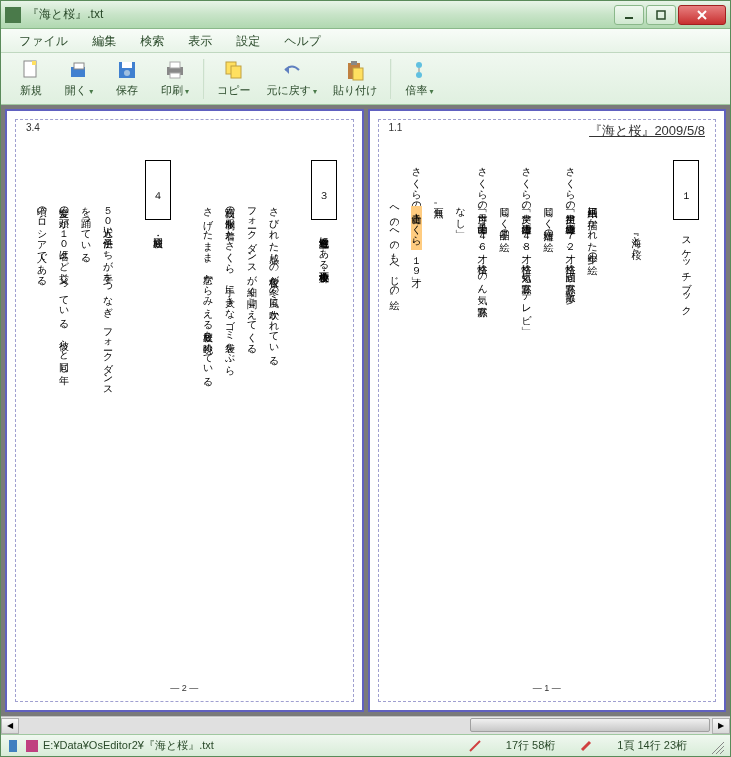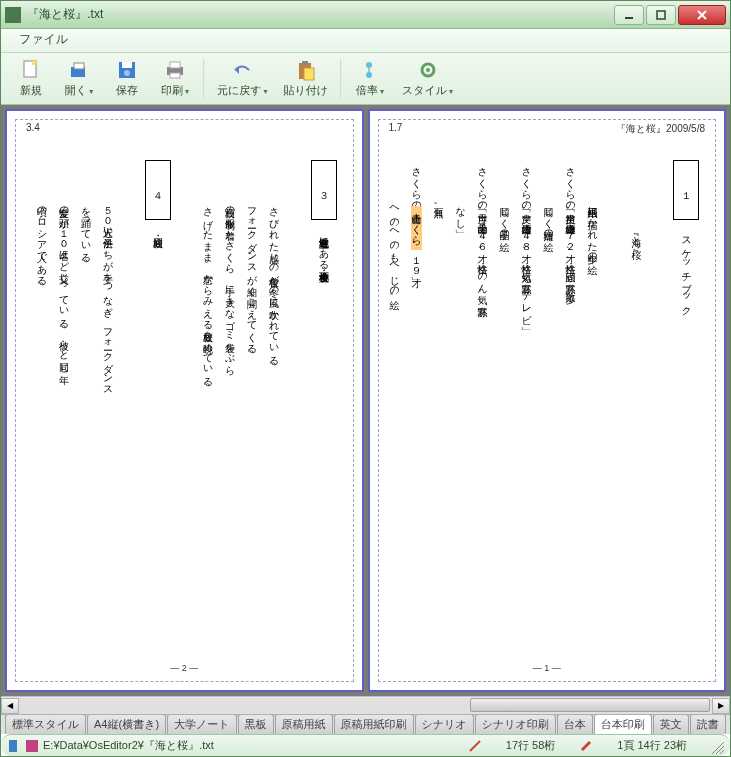--- a/index.html
+++ b/index.html
@@ -5,45 +5,45 @@
 * { margin: 0; padding: 0; box-sizing: border-box; }
 body { font-family: "MS UI Gothic", "Meiryo", sans-serif; font-size: 12px; background: #6b9c6b; overflow: hidden; width: 731px; height: 757px; }
 .window { width: 731px; height: 757px; background: #fff; display: flex; flex-direction: column; border: 1px solid #5a8a5a; }
 .titlebar { height: 28px; background: linear-gradient(to bottom, #e8f4e8, #c8e4c8, #b0d8b0); display: flex; align-items: center; padding: 0 4px; border-bottom: 1px solid #8ab88a; }
 .titlebar-icon { width: 16px; height: 16px; background: #4a7a4a; margin-right: 6px; }
 .titlebar-text { flex: 1; color: #2a4a2a; font-size: 12px; }
 .titlebar-controls { display: flex; gap: 2px; }
 .tb-btn { width: 30px; height: 20px; border: 1px solid #8ab88a; border-radius: 3px; display: flex; align-items: center; justify-content: center; background: linear-gradient(to bottom, #f0f8f0, #d0e8d0); cursor: pointer; }
 .tb-btn.close { width: 48px; background: linear-gradient(to bottom, #e88080, #c83030); border-color: #a02020; }
 .tb-btn svg { width: 12px; height: 12px; }
-.menubar { height: 24px; background: linear-gradient(to bottom, #f8fcf8, #e8f4e8); display: flex; align-items: flex-start; padding: 0 8px; gap: 4px; border-bottom: 1px solid #c0d8c0; flex-direction: column; }
+.menubar { height: 24px; background: linear-gradient(to bottom, #f8fcf8, #e8f4e8); display: flex; align-items: flex-end; padding: 0 8px; gap: 4px; border-bottom: 1px solid #c0d8c0; }
 .menu-item { padding: 2px 10px; color: #2a4a2a; cursor: pointer; }
 .toolbar { height: 52px; background: linear-gradient(to bottom, #f0f8f0, #e0f0e0); display: flex; align-items: center; padding: 0 6px; border-bottom: 1px solid #a0c8a0; }
 .tool-btn { display: flex; flex-direction: column; align-items: center; justify-content: center; padding: 2px 8px; min-width: 48px; height: 46px; cursor: pointer; border-radius: 3px; position: relative; }
 .tool-icon { width: 22px; height: 22px; margin-bottom: 2px; display: flex; align-items: center; justify-content: center; }
 .tool-label { font-size: 11px; color: #2a4a2a; white-space: nowrap; }
 .tool-sep { width: 2px; height: 40px; background: linear-gradient(to right, #c0d8c0, #f0f8f0); margin: 0 4px; }
 .dropdown-arrow { font-size: 8px; color: #4a7a4a; margin-left: 2px; }
 .content { flex: 1; background: #7a7a7a; display: flex; overflow: hidden; position: relative; padding: 4px; gap: 4px; }
 .page { background: #fff; flex: 1; border: 2px solid #6060c0; position: relative; overflow: hidden; }
 .page-inner { position: absolute; top: 8px; left: 8px; right: 8px; bottom: 8px; border: 1px dashed #a0a0d0; }
-.page-header { position: absolute; top: 2px; right: 10px; font-size: 10px; color: #333; }
+.page-header { position: absolute; top: 2px; right: 10px; font-size: 13px; color: #333; text-decoration: underline; }
 .page-header-left { position: absolute; top: 2px; left: 10px; font-size: 10px; color: #333; }
 .page-content { position: absolute; top: 40px; bottom: 30px; left: 12px; right: 12px; writing-mode: vertical-rl; text-orientation: mixed; font-size: 10px; line-height: 2.2; color: #000; font-family: "MS Mincho", serif; }
 .page-footer { position: absolute; bottom: 8px; left: 0; right: 0; text-align: center; font-size: 9px; color: #333; }
 .section-box { border: 1px solid #000; padding: 2px 1px; margin: 0 4px; display: inline-block; height: 60px; text-align: center; }
 .highlight { background: #ffcc80; }
 .scrollbar-h { height: 18px; background: #e8e8e8; border-top: 1px solid #c0c0c0; display: flex; align-items: center; }
 .scroll-btn { width: 18px; height: 16px; background: linear-gradient(to bottom, #f8f8f8, #d8d8d8); border: 1px solid #b0b0b0; display: flex; align-items: center; justify-content: center; cursor: pointer; font-size: 8px; }
 .scroll-track { flex: 1; height: 16px; background: #e0e0e0; position: relative; }
 .scroll-thumb { position: absolute; height: 14px; background: linear-gradient(to bottom, #f0f0f0, #c8c8c8); border: 1px solid #a0a0a0; border-radius: 2px; top: 0; }
 .tabbar { height: 20px; background: #e0e0e0; display: flex; align-items: flex-end; padding: 0 4px; overflow: hidden; border-top: 1px solid #b0b0b0; }
 .tab { padding: 2px 6px; font-size: 11px; background: linear-gradient(to bottom, #e8e8e8, #d0d0d0); border: 1px solid #a0a0a0; border-bottom: none; border-radius: 3px 3px 0 0; margin-right: 1px; cursor: pointer; color: #404040; white-space: nowrap; }
 .tab.active { background: #fff; }
-.statusbar { height: 22px; background: linear-gradient(to bottom, #f0f8f0, #d8ecd8); display: flex; align-items: center; padding: 0 6px; border-top: 1px solid #a0c8a0; font-size: 11px; color: #2a4a2a; border-radius: 10px; }
+.statusbar { height: 22px; background: linear-gradient(to bottom, #f0f8f0, #d8ecd8); display: flex; align-items: center; padding: 0 6px; border-top: 1px solid #a0c8a0; font-size: 11px; color: #2a4a2a; }
 .status-icon { width: 14px; height: 14px; margin-right: 4px; }
 .status-path { flex: 1; }
 .status-pos { margin: 0 21px; }
 .status-ind { width: 12px; height: 12px; margin: 0 4px; }
 .resize-grip { width: 16px; height: 16px; }
 .line { display: block; }
 </style>
 </head>
 <body>
 
@@ -116,20 +116,29 @@
             <rect x="6" y="3" width="10" height="6" fill="#fff" stroke="#aaa"></rect>
             <rect x="6" y="14" width="10" height="5" fill="#fff" stroke="#aaa"></rect>
           </svg>
         </div>
       <div class="tool-label"><span>印刷</span><span class="dropdown-arrow">▾</span></div>
     </div>
     <div class="tool-sep"></div>
     <div class="tool-btn">
       <div class="tool-icon">
           <svg viewBox="0 0 22 22">
+            <rect x="3" y="3" width="10" height="12" fill="#ffe060" stroke="#c0a040"></rect>
+            <rect x="8" y="7" width="10" height="12" fill="#ffe060" stroke="#c0a040"></rect>
+          </svg>
+        </div>
+      <div class="tool-label">コピー</div>
+    </div>
+    <div class="tool-btn">
+      <div class="tool-icon">
+          <svg viewBox="0 0 22 22">
             <path d="M 4 11 Q 11 4 18 11" fill="none" stroke="#6080c0" stroke-width="2"></path>
             <polygon points="4,11 8,7 8,15" fill="#6080c0"></polygon>
           </svg>
         </div>
       <div class="tool-label"><span>元に戻す</span><span class="dropdown-arrow">▾</span></div>
     </div>
     <div class="tool-btn">
       <div class="tool-icon">
           <svg viewBox="0 0 22 22">
             <rect x="4" y="4" width="12" height="16" fill="#c08040"></rect>
@@ -142,29 +151,20 @@
     <div class="tool-sep"></div>
     <div class="tool-btn">
       <div class="tool-icon">
           <svg viewBox="0 0 22 22">
             <circle cx="10" cy="6" r="3" fill="#60c0e0"></circle>
             <circle cx="10" cy="16" r="3" fill="#60c0e0"></circle>
             <line x1="10" y1="9" x2="10" y2="13" stroke="#888"></line>
           </svg>
         </div>
       <div class="tool-label"><span>倍率</span><span class="dropdown-arrow">▾</span></div>
-    </div>
-    <div class="tool-btn">
-      <div class="tool-icon">
-          <svg viewBox="0 0 22 22">
-            <circle cx="11" cy="11" r="6" fill="none" stroke="#60a060" stroke-width="3"></circle>
-            <circle cx="11" cy="11" r="2" fill="#60a060"></circle>
-          </svg>
-        </div>
-      <div class="tool-label"><span>スタイル</span><span class="dropdown-arrow">▾</span></div>
     </div>
   </div>
 
   <div class="content">
     <div class="page">
       <div class="page-inner">
         <div class="page-header-left">3.4</div>
         <div class="page-content">
           <span class="line"><span class="section-box">３</span>　<span>北海道根室にある小学校校舎・廊下</span></span>
           <span class="line">　</span>
@@ -178,21 +178,21 @@
           <span class="line">　　　　５０人近い子供たちが手をつなぎ、フォークダンス</span>
           <span class="line">　　　　を踊っている。</span>
           <span class="line">　　　　金髪の頭が１０名ほど交じっている。彼らと同じ年</span>
           <span class="line">　　　　頃のロシア人である。</span>
         </div>
         <div class="page-footer">― 2 ―</div>
       </div>
     </div>
     <div class="page">
       <div class="page-inner">
-        <div class="page-header-left">1.7</div>
+        <div class="page-header-left">1.1</div>
         <div class="page-header">『海と桜』2009/5/8</div>
         <div class="page-content">
           <span class="line"><span class="section-box">１</span>　<span>スケッチブック</span></span>
           <span class="line">　</span>
           <span class="line">　　　　　　　『海と桜』</span>
           <span class="line">　</span>
           <span class="line">　　　　画用紙に描かれた少年の絵。</span>
           <span class="line">さくらの声「祖父、青山継雄、７２才、性格、頑固、寡黙、散歩」</span>
           <span class="line">　　　　同じく清雄の絵。</span>
           <span class="line">さくらの声「父、青山清雄、４８才、性格、短気、寡黙、テレビ」</span>
@@ -211,34 +211,20 @@
   </div>
 
   <div class="scrollbar-h">
     <div class="scroll-btn">◀</div>
     <div class="scroll-track">
       <div class="scroll-thumb" style="right:2px;width:240px"></div>
     </div>
     <div class="scroll-btn">▶</div>
   </div>
 
-  <div class="tabbar">
-    <div class="tab">標準スタイル</div>
-    <div class="tab">A4縦(横書き)</div>
-    <div class="tab">大学ノート</div>
-    <div class="tab">黒板</div>
-    <div class="tab">原稿用紙</div>
-    <div class="tab">原稿用紙印刷</div>
-    <div class="tab">シナリオ</div>
-    <div class="tab">シナリオ印刷</div>
-    <div class="tab">台本</div>
-    <div class="tab active">台本印刷</div>
-    <div class="tab">英文</div>
-    <div class="tab">読書</div>
-  </div>
 
   <div class="statusbar">
     <svg class="status-icon" viewBox="0 0 14 14" style="fill:#4080c0">
         <rect x="2" y="1" width="8" height="12"></rect>
       </svg>
     <svg class="status-icon" viewBox="0 0 14 14" style="fill:#c04080">
         <rect x="1" y="1" width="12" height="12"></rect>
       </svg>
     <div class="status-path">E:¥Data¥OsEditor2¥『海と桜』.txt</div>
     <svg class="status-ind" viewBox="0 0 12 12">

